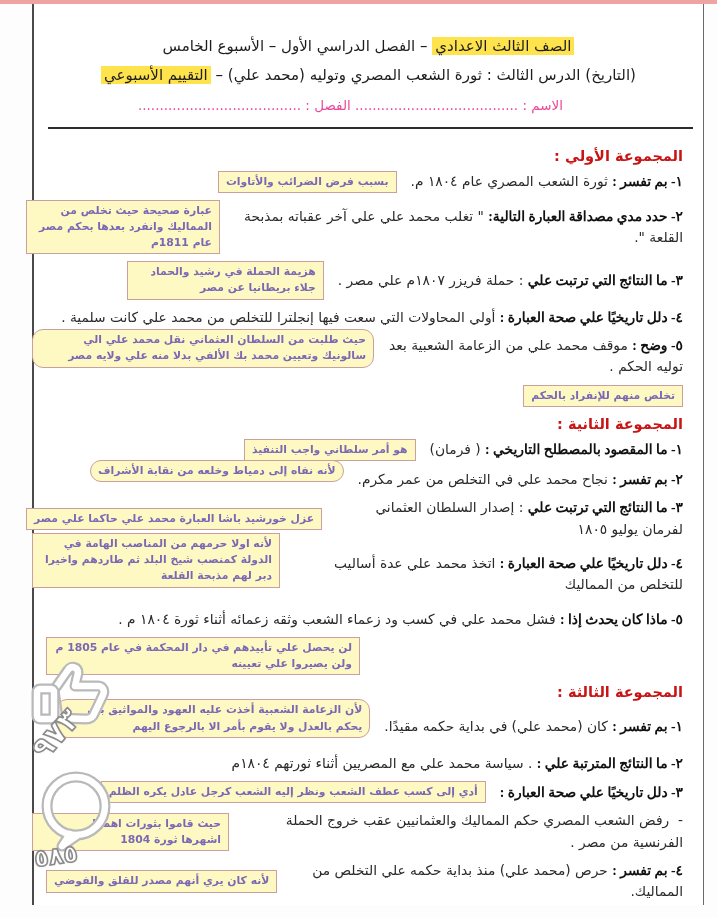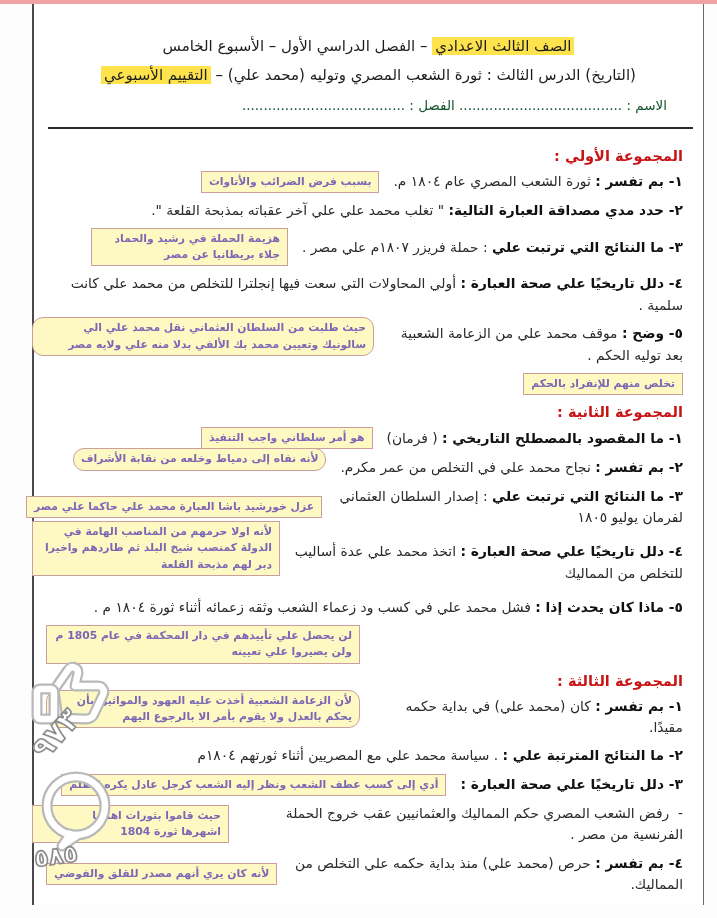--- a/index.html
+++ b/index.html
@@ -3,30 +3,30 @@
 <meta charset="utf-8">
 <style>
   html,body{margin:0;padding:0;width:717px;height:918px;background:#fdfdfd;overflow:hidden;
     font-family:"DejaVu Sans",sans-serif;}
   .topbar{position:absolute;left:0;top:0;width:717px;height:4px;background:#f0a3a3;}
   .sheet{position:absolute;left:32px;top:4px;width:672px;height:901px;background:#fff;
     border-left:2px solid #4a4a4a;border-right:1px solid #6a6a6a;box-sizing:border-box;}
   
   .header{direction:rtl;text-align:center;padding-top:28px;font-size:15px;color:#1d1d1d;line-height:1.95;}
   .hl{background:#ffe34d;padding:0 3px;}
-  .name-line{direction:rtl;text-align:right;padding:6px 36px 0 0;font-size:13.5px;color:#14532d;}
+  .name-line{direction:rtl;text-align:center;padding:6px 36px 0 0;font-size:13.5px;color:#ec4899;}
   .divider{margin:14px 10px 0 14px;border-top:2.5px solid #2c2c2c;}
   
   .content{direction:rtl;padding:10px 20px 0 12px;font-size:13.8px;color:#2a2a2a;}
   .group-title{color:#c81414;font-weight:bold;font-size:14.5px;margin:9px 0 7px;}
   .row{display:flex;direction:rtl;align-items:center;gap:14px;margin-bottom:7px;}
   .row.between{justify-content:space-between;}
   .row.leftside{justify-content:flex-end;}
   .q{line-height:1.55;}
-  .q b{font-weight:bold;color:#111;}
+  .q b{font-weight:bold;color:#111;font-family:Liberation Serif, serif;}
   .ans{border:1px solid #cc9f9f;background:#fef9c3;color:#7b68b5;font-weight:bold;
     font-size:10.8px;line-height:1.5;padding:2px 7px;text-align:right;flex-shrink:0;}
   .w180{width:178px;} .w175{width:172px;padding-left:16px;} .w230{width:232px;} .w300{width:298px;} .w330{width:326px;}
   .raise8{position:relative;top:-8px;border-radius:11px;} .raise14{position:relative;top:-14px;}
   .pull-edge{margin-left:-20px;} .pull-edge2{margin-left:-14px;}
   .shift-right{margin-left:46px;}
   
   .overlay{position:absolute;pointer-events:none;}
   .count{position:absolute;font-weight:bold;color:#fff;-webkit-text-stroke:1.6px #8a8a8a;
     text-shadow:0 0 2px #999;}
@@ -55,20 +55,21 @@
 
     <div class="group-title">المجموعة الأولي :</div>
 
     <div class="row">
       <span class="q"><b>١- بم تفسر :</b> <span>ثورة الشعب المصري عام ١٨٠٤ م.</span></span>
       <span class="ans">بسبب فرض الضرائب والأتاوات</span>
     </div>
 
     <div class="row between">
       <span class="q"><b>٢- حدد مدي مصداقة العبارة التالية:</b> <span>" تغلب محمد علي علي آخر عقباته بمذبحة القلعة ".</span></span>
+      <span class="ans w180 pull-edge">عبارة صحيحة حيث تخلص من المماليك وانفرد بعدها بحكم مصر عام 1811م</span>
     </div>
 
     <div class="row">
       <span class="q"><b>٣- ما النتائج التي ترتبت علي</b> <span>: حملة فريزر ١٨٠٧م علي مصر .</span></span>
       <span class="ans w175">هزيمة الحملة في رشيد والحماد جلاء بريطانيا عن مصر</span>
     </div>
 
     <div class="row">
       <span class="q"><b>٤- دلل تاريخيًا علي صحة العبارة :</b> <span>أولي المحاولات التي سعت فيها إنجلترا للتخلص من محمد علي كانت سلمية .</span></span>
     </div>

